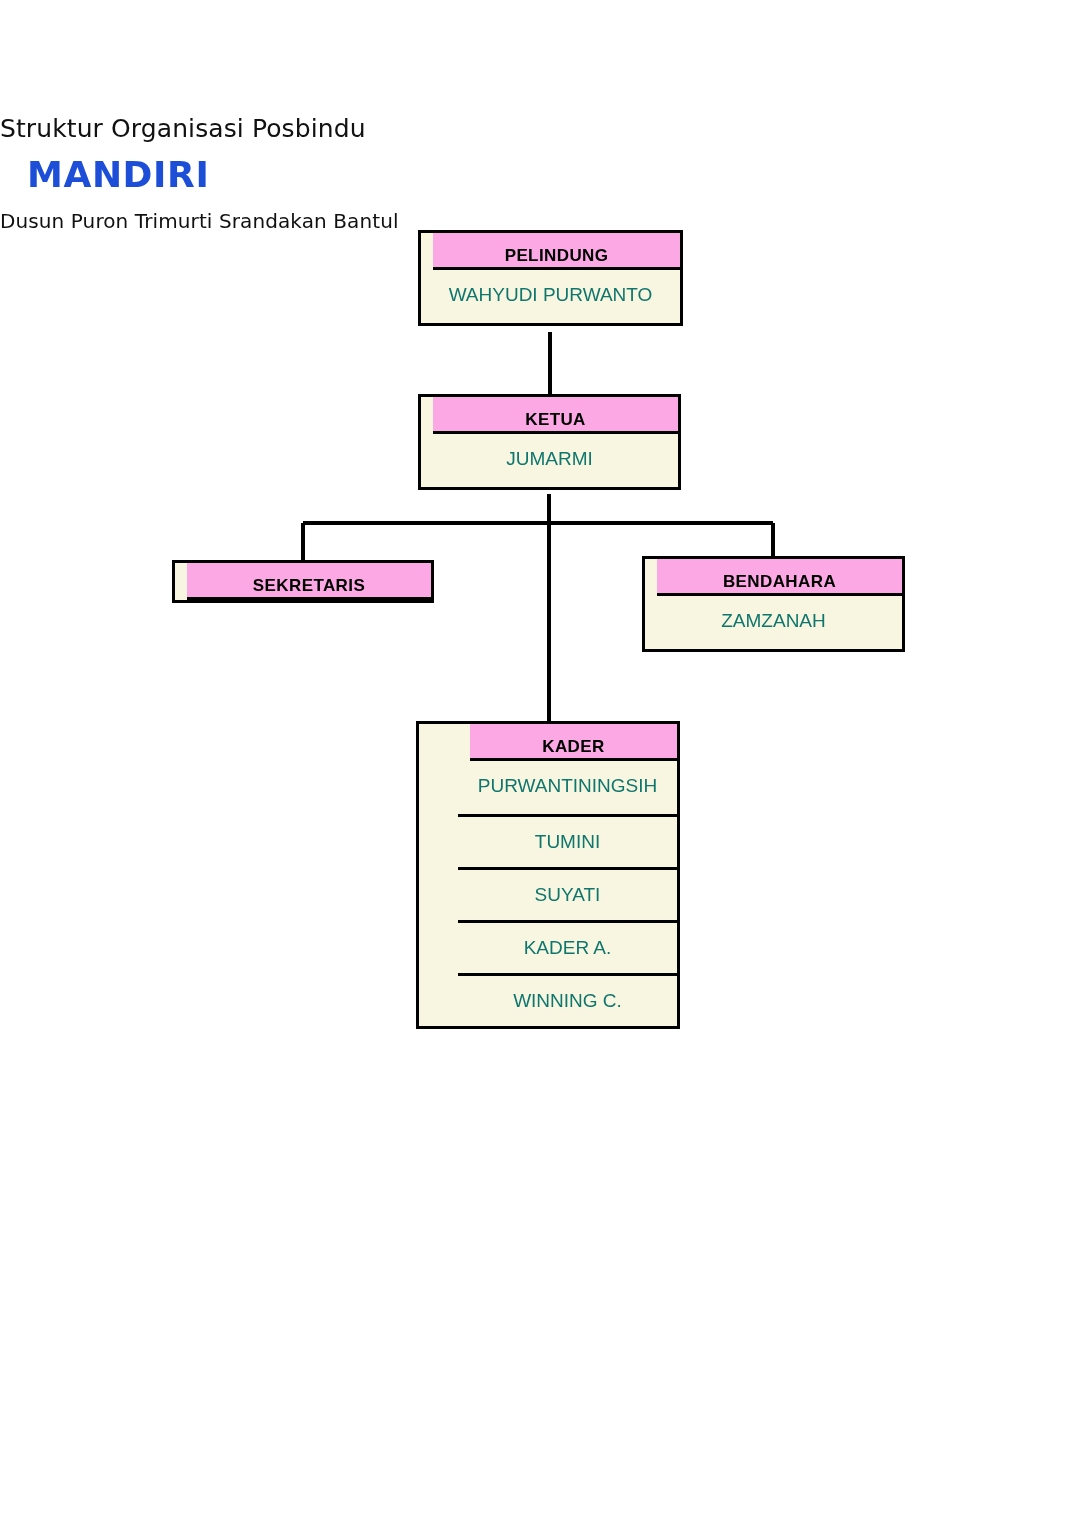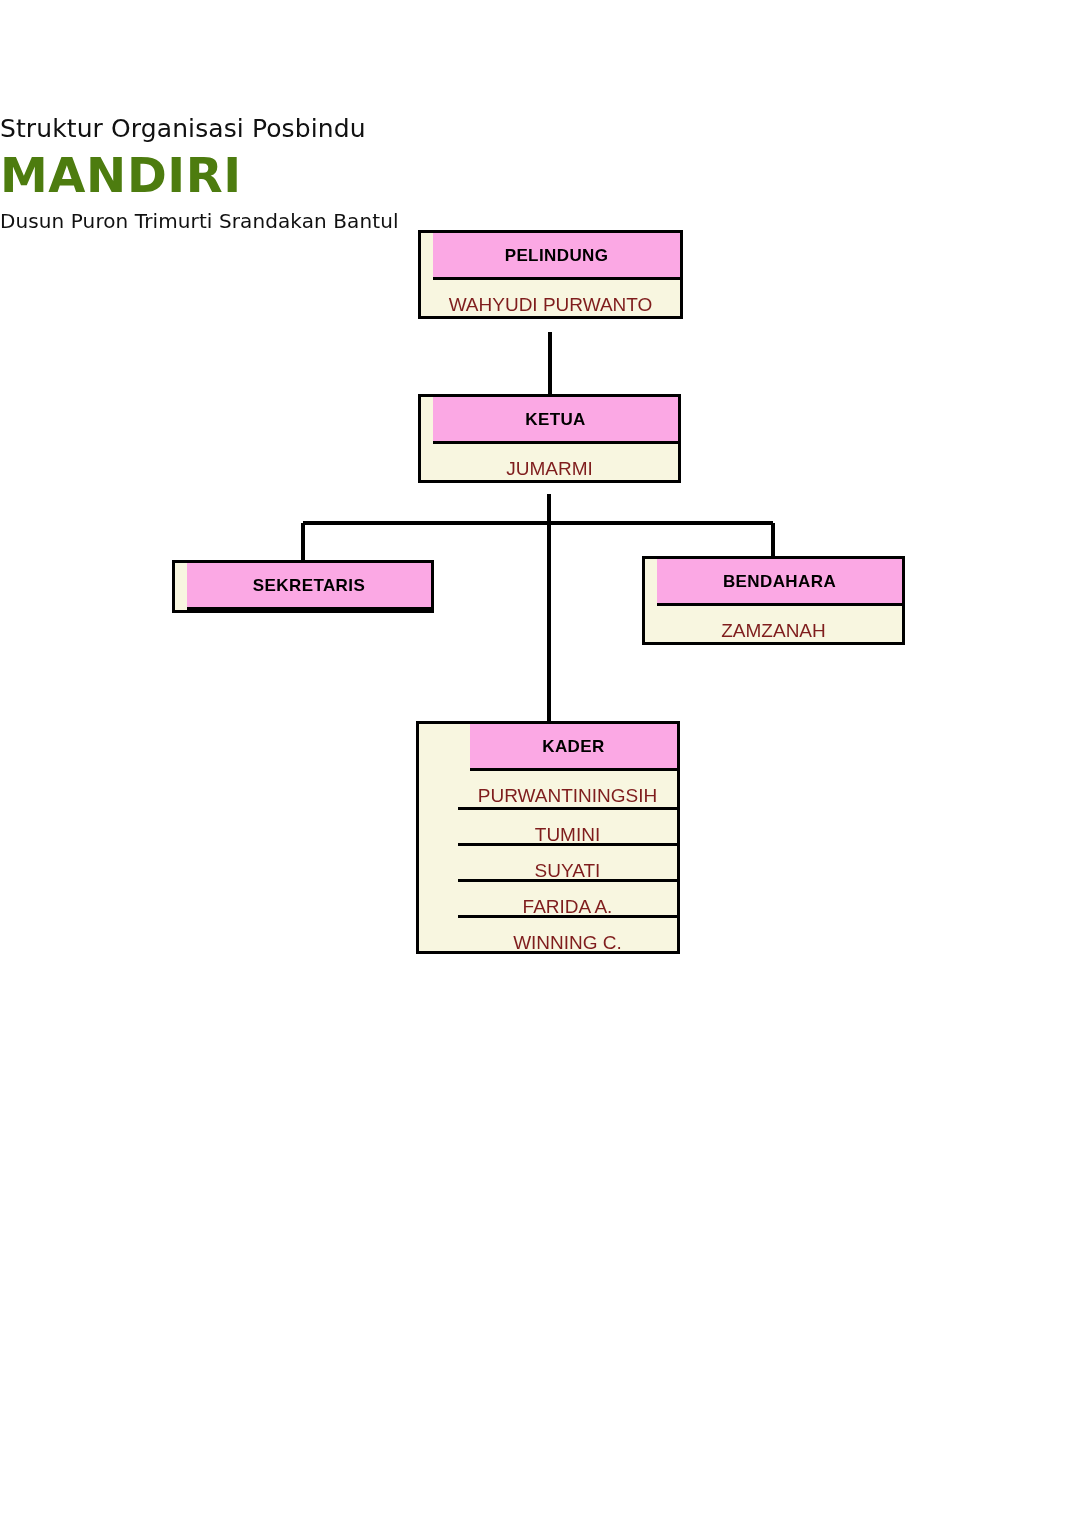--- a/index.html
+++ b/index.html
@@ -26,25 +26,26 @@
     margin-top: 46px;
   }
   .title-line1 {
     font-size: 25px;
     line-height: 34px;
     font-weight: 400;
     color: #111111;
     letter-spacing: 0.1px;
   }
   .title-main {
-    font-size: 48px;
+    font-size: 36px;
     line-height: 58px;
     font-weight: 700;
-    color: #4d7c0f;
+    color: #1d4ed8;
     letter-spacing: 0.6px;
+    padding-left: 27px;
   }
   .title-line3 {
     font-size: 20px;
     line-height: 34px;
     font-weight: 400;
     color: #111111;
     letter-spacing: 0.1px;
   }
 
   
@@ -69,38 +70,38 @@
     position: absolute;
     box-sizing: border-box;
     border: 3px solid #000000;
     background: #F8F6E0;
     z-index: 2;
   }
   .node-header {
     box-sizing: border-box;
     background: #FBA8E4;
     border-bottom: 3px solid #000000;
-    height: 47px;
+    height: 37px;
     line-height: 45px;
     text-align: center;
     font-size: 17px;
     font-weight: 700;
     letter-spacing: 0.4px;
     color: #000000;
     font-family: "Liberation Sans", sans-serif;
     margin-left: 12px;
   }
   .node-row {
     box-sizing: border-box;
-    height: 36px;
+    height: 53px;
     line-height: 50px;
     text-align: center;
     font-size: 19px;
     font-weight: 400;
-    color: #7f1d1d;
+    color: #0f766e;
     background: #F8F6E0;
     font-family: "Liberation Sans", sans-serif;
   }
   .node-row + .node-row {
     border-top: 3px solid #000000;
   }
 
   
   #node-pelindung { left: 418px; top: 230px;  width: 265px; }
   #node-ketua     { left: 418px; top: 394px;  width: 263px; }
@@ -151,17 +152,17 @@
   <div class="node" id="node-bendahara">
     <div class="node-header">BENDAHARA</div>
     <div class="node-row">ZAMZANAH</div>
   </div>
 
   <div class="node" id="node-kader">
     <div class="node-header">KADER</div>
     <div class="node-row">PURWANTININGSIH</div>
     <div class="node-row">TUMINI</div>
     <div class="node-row">SUYATI</div>
-    <div class="node-row">FARIDA A.</div>
+    <div class="node-row">KADER A.</div>
     <div class="node-row">WINNING C.</div>
   </div>
 
 </div>
 
 </body></html>

